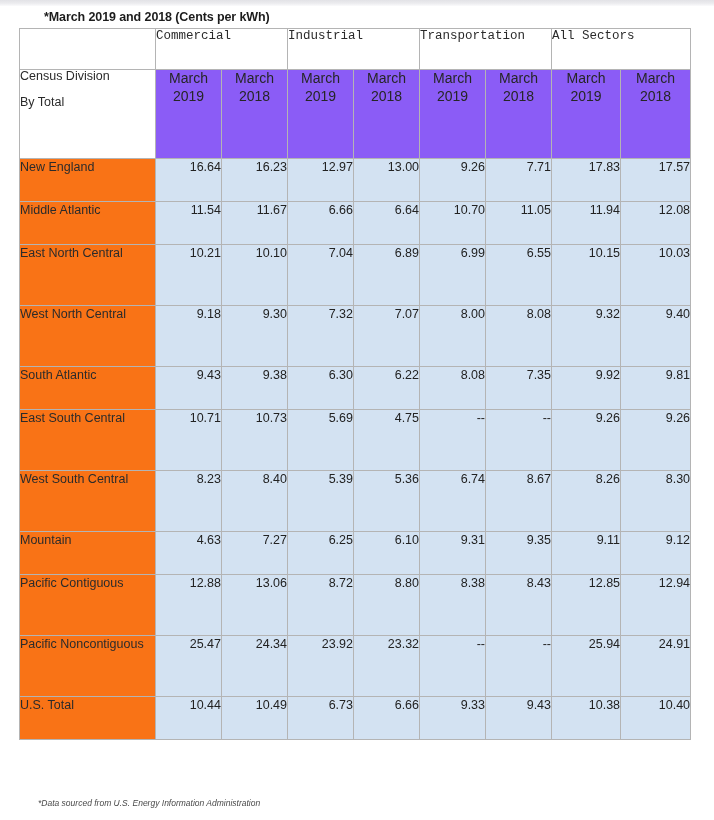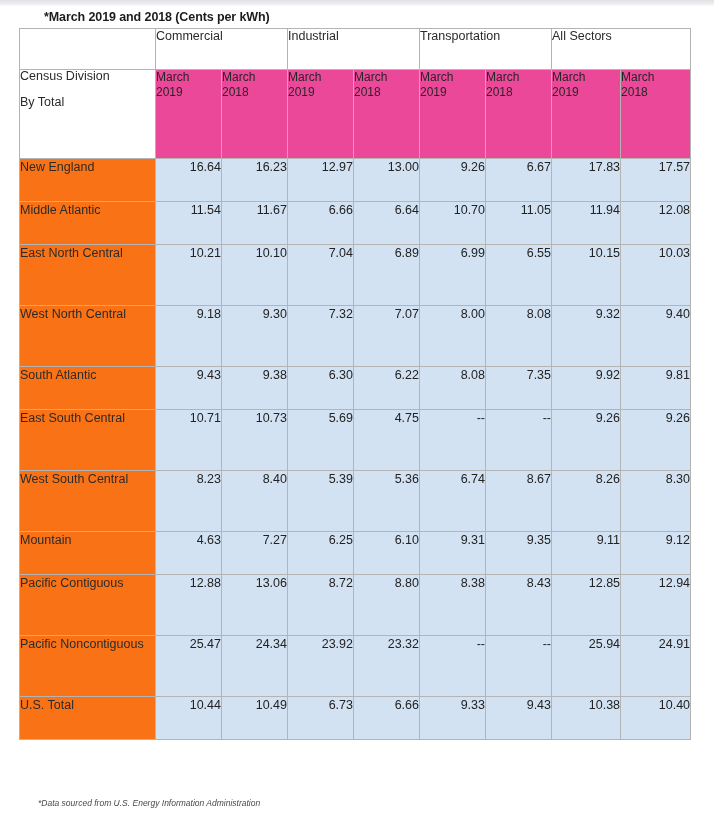--- a/index.html
+++ b/index.html
@@ -58,39 +58,40 @@
     height: 40px;
   }
   .grp-cell {
     background: #ffffff;
     height: 40px;
     text-align: left;
     font-size: 12.5px;
     color: #2a2a2a;
     padding: 9px 0 0 10px;
     white-space: nowrap;
+    font-family: Liberation Mono, monospace;
   }
   .corner-cell {
     background: #ffffff;
     height: 88px;
     font-size: 12.5px;
     color: #2a2a2a;
     text-align: left;
     padding: 10px 0 0 12px;
     line-height: 1.1;
   }
   .corner-cell .cd-line1 { display: block; margin-bottom: 12px; }
   .corner-cell .cd-line2 { display: block; }
   .sub-cell {
-    background: #ec4899;
+    background: #8b5cf6;
     height: 88px;
-    font-size: 12px;
+    font-size: 14px;
     font-weight: bold;
     color: #262626;
-    text-align: left;
+    text-align: center;
     padding: 27px 12px 0 0;
     line-height: 1.25;
   }
   .sub-cell .mon { display: block; }
   .sub-cell .yr  { display: block; }
 
   
   .region-cell {
     background: #f97316;
     font-size: 12.5px;
@@ -190,21 +191,21 @@
       </tr>
     </thead>
     <tbody id="rate-table-body">
         <tr class="r-1">
           <td class="region-cell">New England</td>
           <td class="val-cell">16.64</td>
           <td class="val-cell">16.23</td>
           <td class="val-cell">12.97</td>
           <td class="val-cell">13.00</td>
           <td class="val-cell">9.26</td>
-          <td class="val-cell">6.67</td>
+          <td class="val-cell">7.71</td>
           <td class="val-cell">17.83</td>
           <td class="val-cell">17.57</td>
         </tr>
         <tr class="r-1">
           <td class="region-cell">Middle Atlantic</td>
           <td class="val-cell">11.54</td>
           <td class="val-cell">11.67</td>
           <td class="val-cell">6.66</td>
           <td class="val-cell">6.64</td>
           <td class="val-cell">10.70</td>

